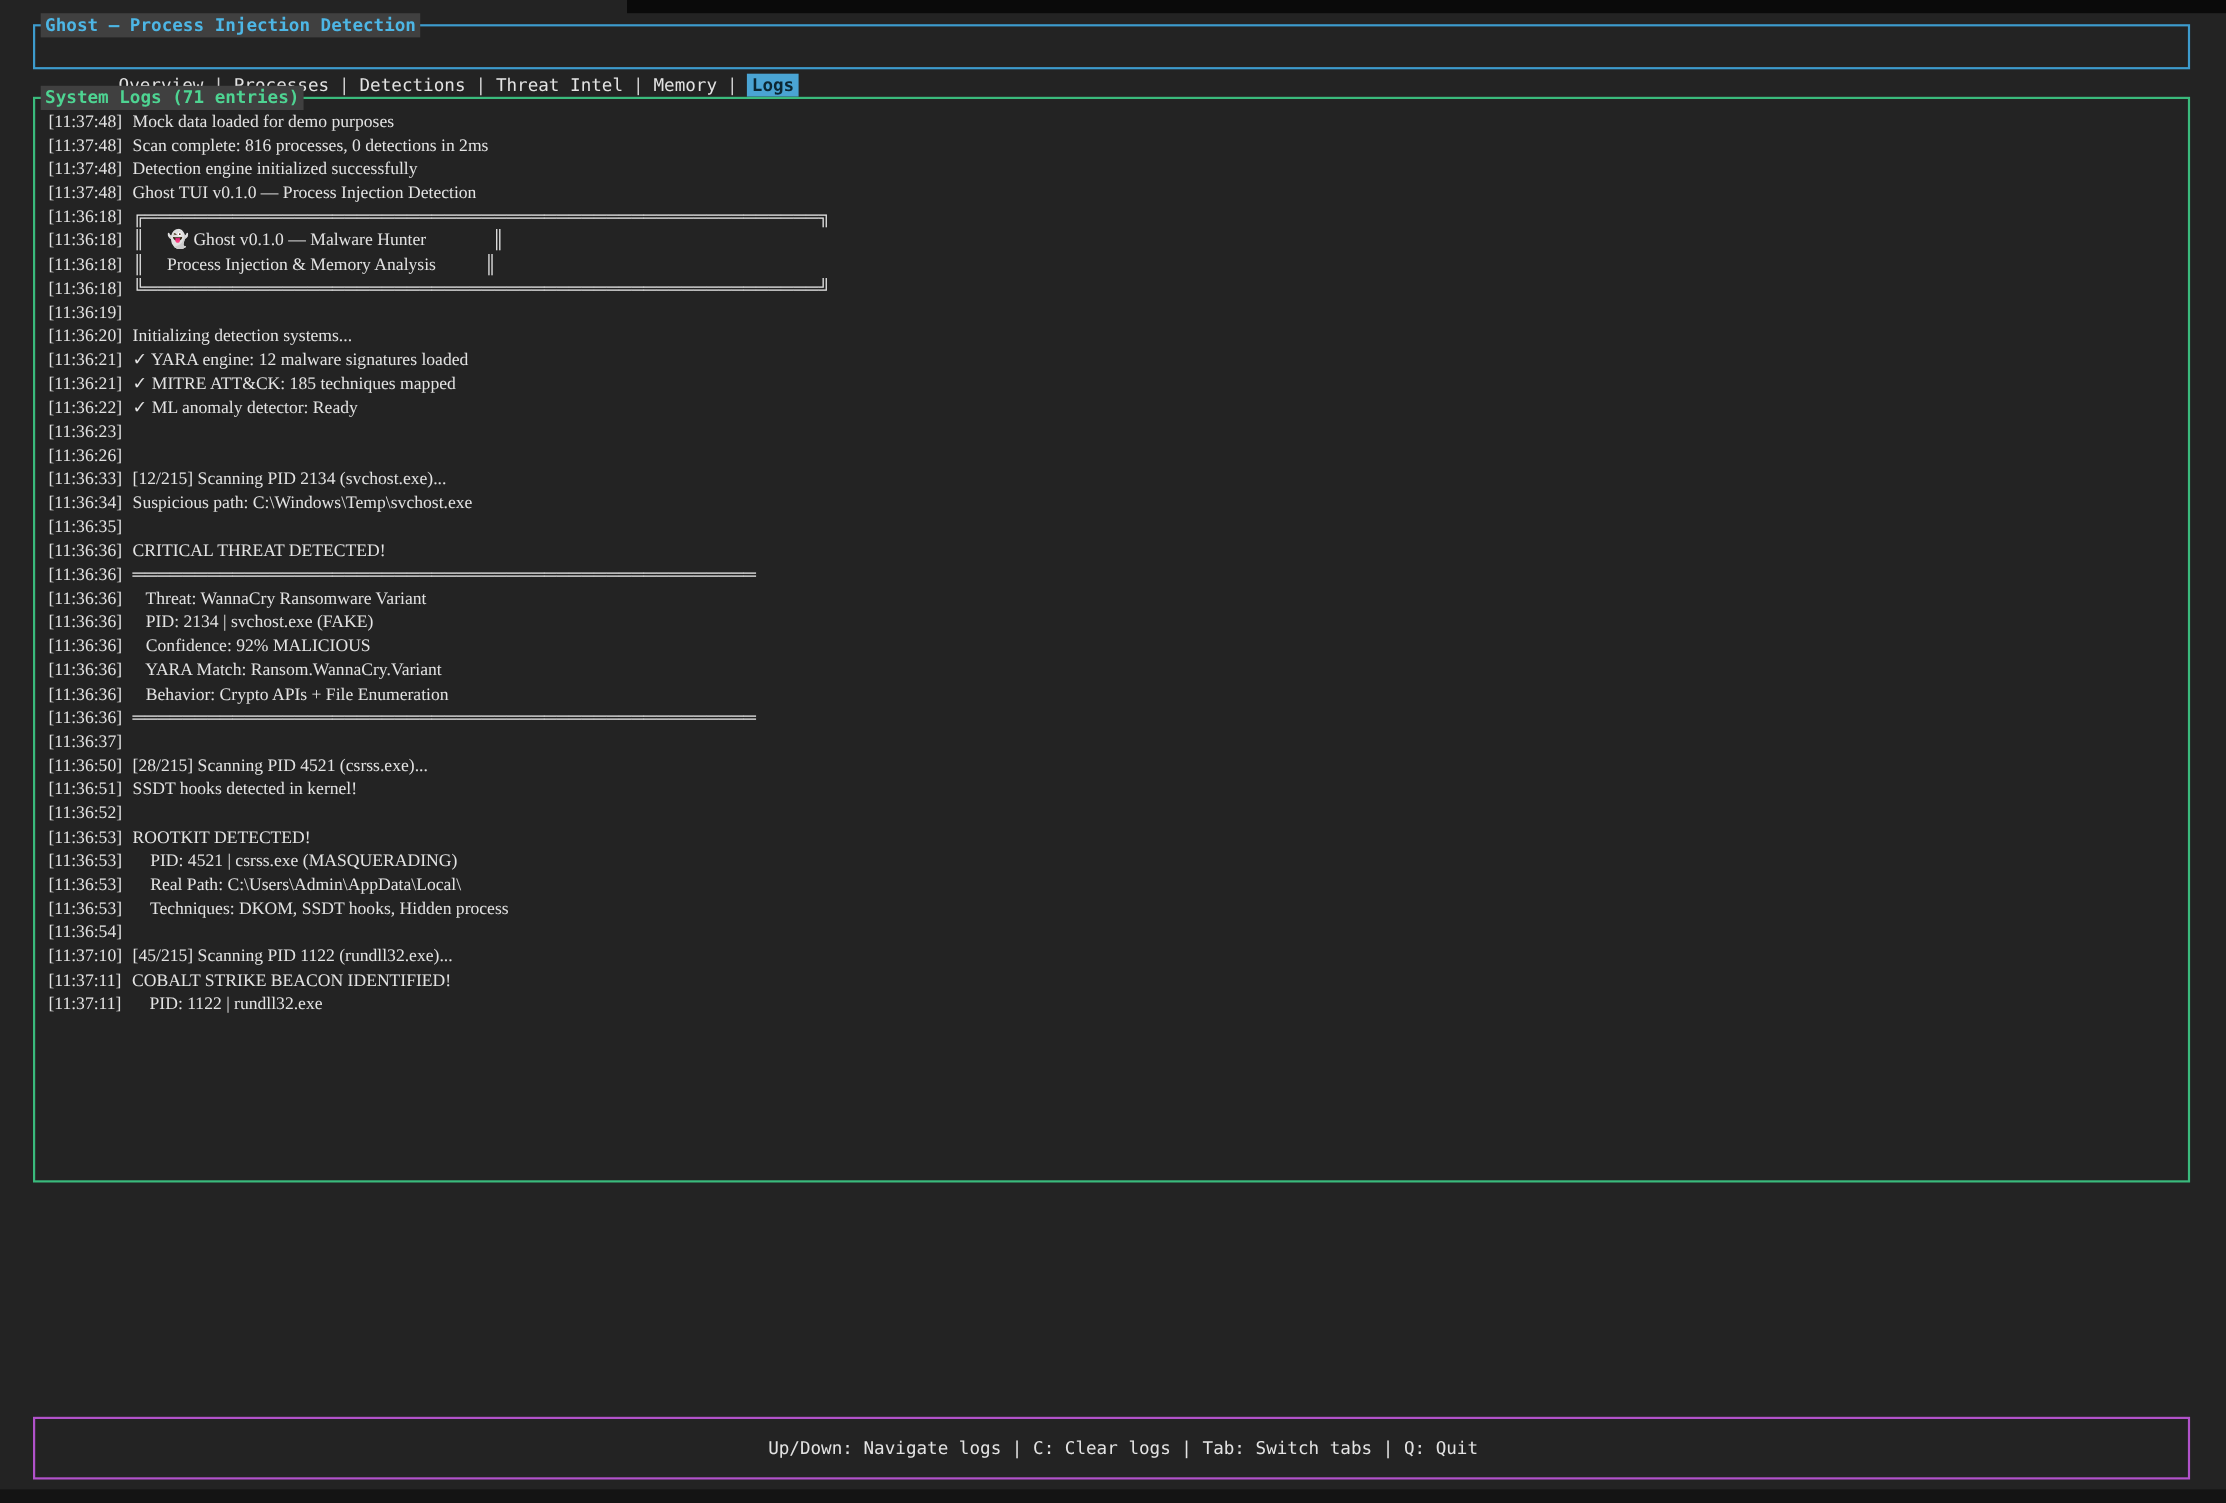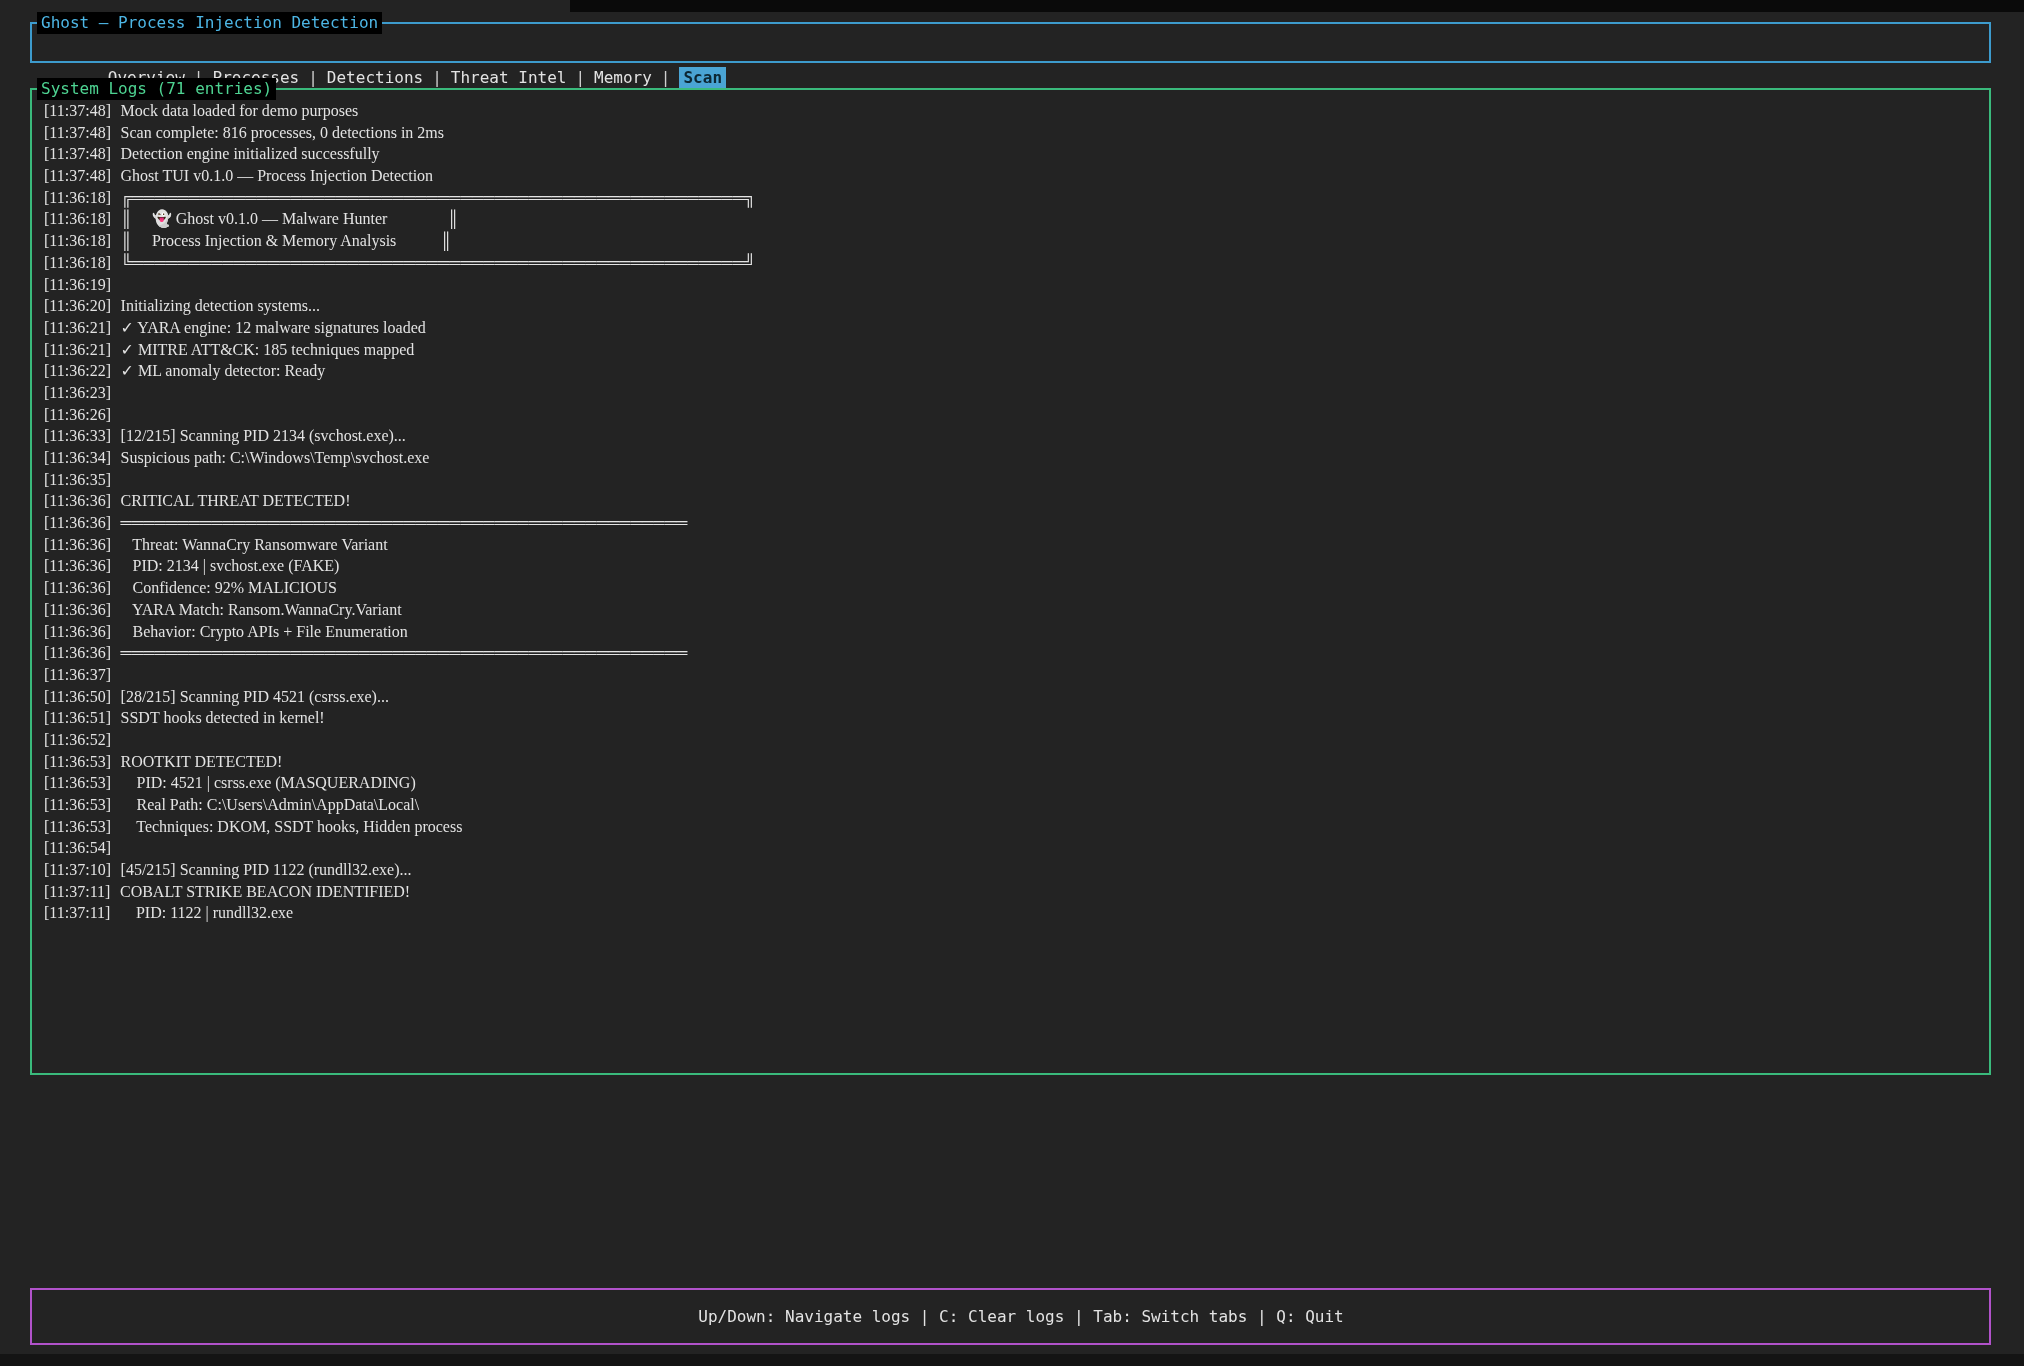--- a/index.html
+++ b/index.html
@@ -11,22 +11,22 @@
     font-size:16px;
     color:#e3e3e3;
     overflow:hidden;
   }
   .chrome-strip-top{position:absolute;left:570px;top:0;width:1454px;height:12px;background:#0a0a0a;}
   .chrome-strip-bottom{position:absolute;left:0;top:1354px;width:2024px;height:12px;background:#141414;}
 
   .panel{position:absolute;left:30px;width:1961px;box-sizing:border-box;background:#232323;}
   .panel-title{
     position:absolute;top:-12px;left:5px;
-    background:#000000;padding:0 4px;
-    font-weight:normal;white-space:pre;line-height:22px;
+    background:#404040;padding:0 4px;
+    font-weight:bold;white-space:pre;line-height:22px;
   }
 
   
   .header-panel{top:22px;height:41px;border:2px solid #3d9bcd;}
   .header-panel .panel-title{color:#4db6e5;}
   .tabbar{padding-left:18px;line-height:36px;white-space:pre;}
   .tab{color:#e3e3e3;cursor:default;}
   .tab.active{background:#4aa4d4;color:#0c2733;font-weight:bold;padding:1px 4px;}
   .tabsep{color:#cfcfcf;padding:0 9px;}
 
@@ -44,21 +44,21 @@
 </style>
 </head>
 <body>
 
 <div class="screen">
   <div class="chrome-strip-top"></div>
 
   <div class="panel header-panel">
     <div class="panel-title">Ghost — Process Injection Detection</div>
     <div class="tabbar">
-      <span class="tab">Overview</span><span class="tabsep">|</span><span class="tab">Processes</span><span class="tabsep">|</span><span class="tab">Detections</span><span class="tabsep">|</span><span class="tab">Threat Intel</span><span class="tabsep">|</span><span class="tab">Memory</span><span class="tabsep">|</span><span class="tab active">Scan</span>
+      <span class="tab">Overview</span><span class="tabsep">|</span><span class="tab">Processes</span><span class="tabsep">|</span><span class="tab">Detections</span><span class="tabsep">|</span><span class="tab">Threat Intel</span><span class="tabsep">|</span><span class="tab">Memory</span><span class="tabsep">|</span><span class="tab active">Logs</span>
     </div>
   </div>
 
   <div class="panel logs-panel">
     <div class="panel-title">System Logs (71 entries)</div>
     <div class="log-list">
         <div class="log-line"><span class="log-ts">[11:37:48]</span><span class="log-msg">Mock data loaded for demo purposes</span></div>
         <div class="log-line"><span class="log-ts">[11:37:48]</span><span class="log-msg">Scan complete: 816 processes, 0 detections in 2ms</span></div>
         <div class="log-line"><span class="log-ts">[11:37:48]</span><span class="log-msg">Detection engine initialized successfully</span></div>
         <div class="log-line"><span class="log-ts">[11:37:48]</span><span class="log-msg">Ghost TUI v0.1.0 — Process Injection Detection</span></div>

